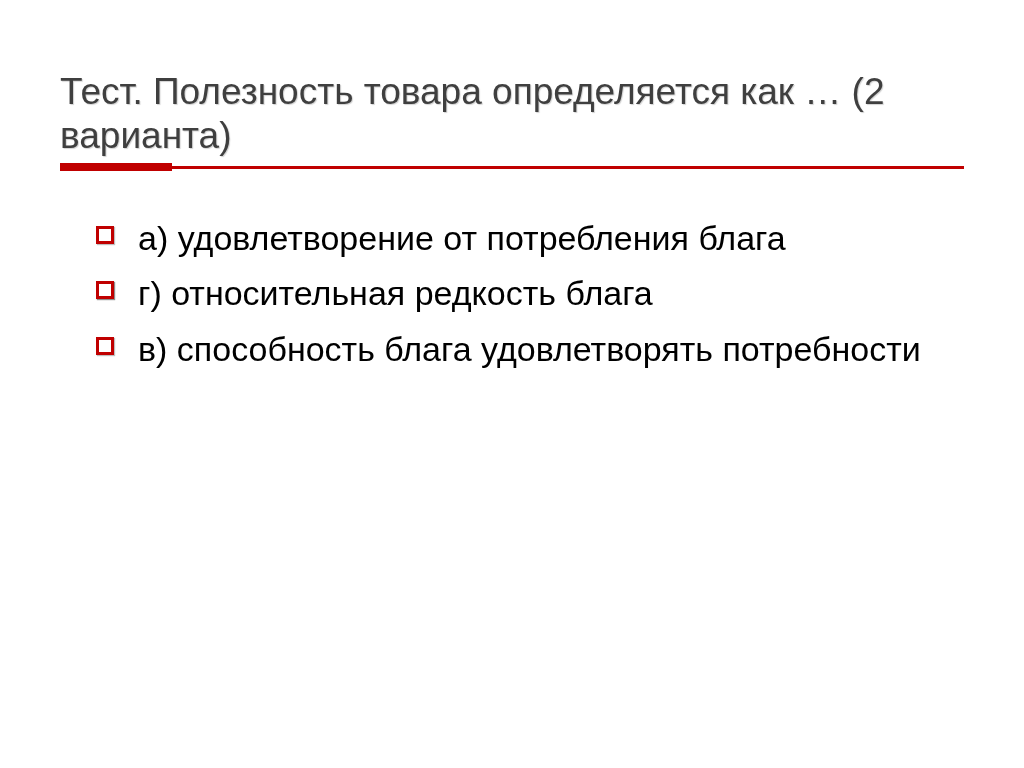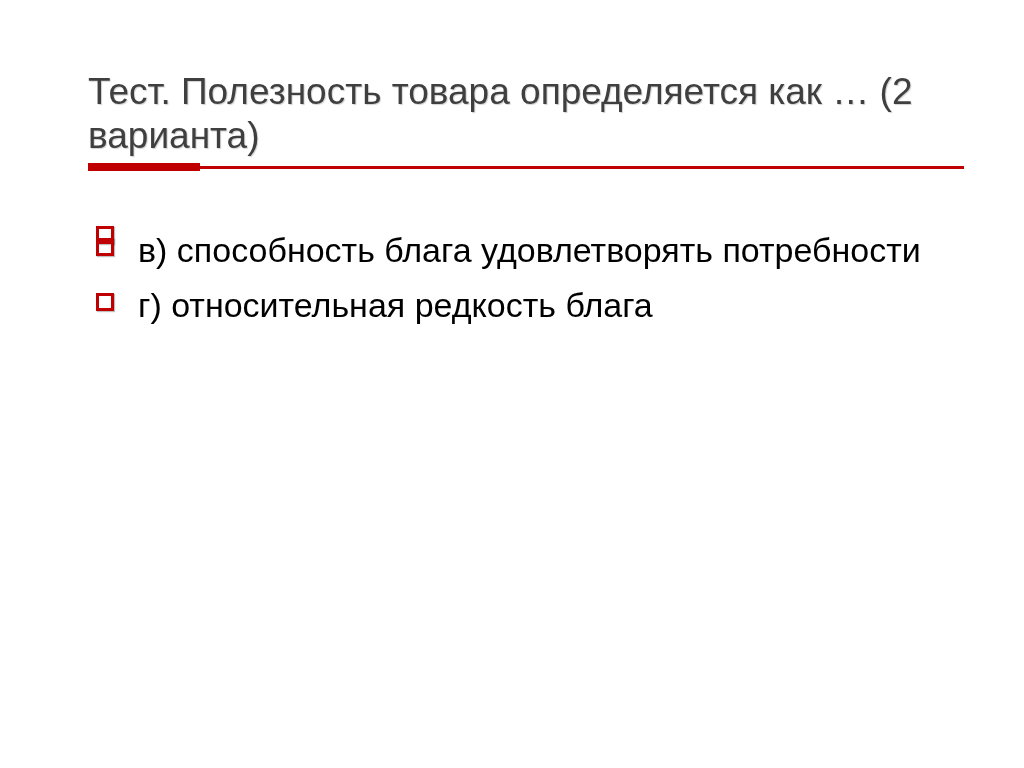--- a/index.html
+++ b/index.html
@@ -14,21 +14,20 @@
   .slide {
     box-sizing: border-box;
     width: 1024px;
     height: 768px;
     padding: 70px 60px 60px 60px;
     position: relative;
     background: #fff;
   }
   .title-block {
     margin-bottom: 30px;
-    margin-left: 28px;
   }
   .title {
     font-size: 37px;
     line-height: 1.2;
     color: #3f3f3f;
     font-weight: 400;
     text-shadow: 1px 1px 1px rgba(0,0,0,0.18);
   }
   .rule {
     height: 8px;
@@ -82,23 +81,27 @@
   <div class="title-block">
     <div class="title">Тест. Полезность товара определяется как … (2 варианта)</div>
     <div class="rule">
       <div class="thin"></div>
       <div class="thick"></div>
     </div>
   </div>
   <div class="content">
     <div class="item">
       <span class="bullet"></span>
+      <span>а) удовлетворение от потребления блага</span>
+    </div>
+    <div class="item">
+      <span class="bullet"></span>
+    </div>
+    <div class="item">
+      <span class="bullet"></span>
+      <span>г) относительная редкость блага</span>
     </div>
     <div class="item">
       <span class="bullet"></span>
       <span>в) способность блага удовлетворять потребности</span>
     </div>
-    <div class="item">
-      <span class="bullet"></span>
-      <span>г) относительная редкость блага</span>
-    </div>
   </div>
 </div>
 
 </body></html>

